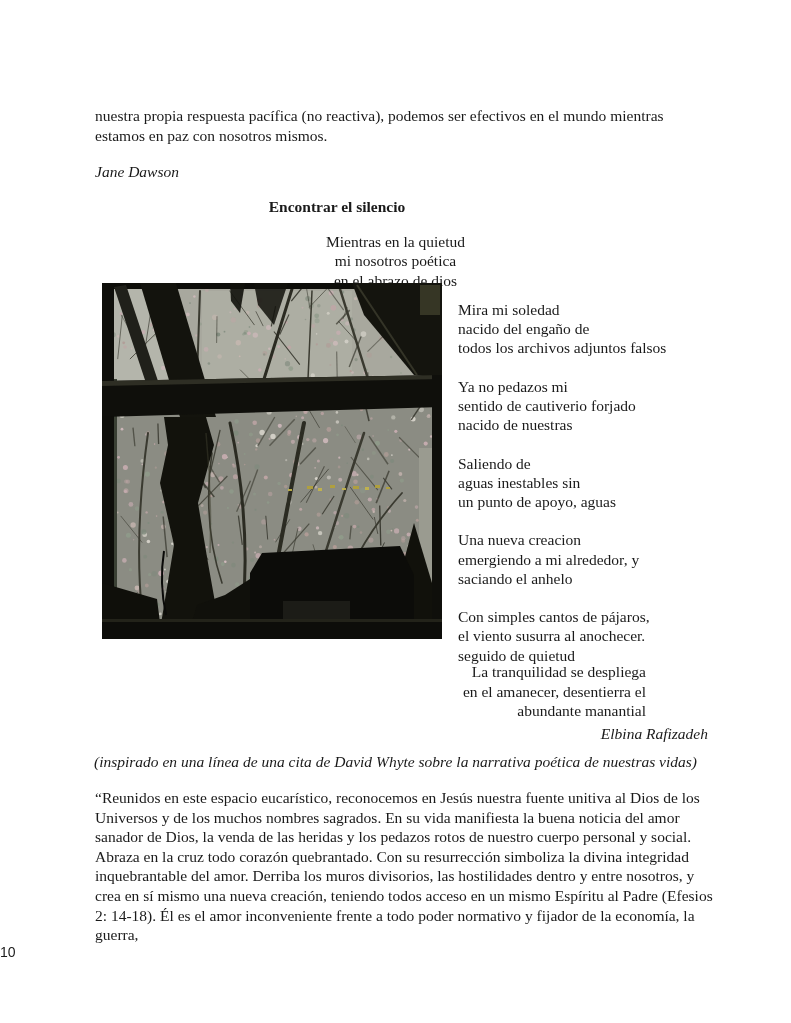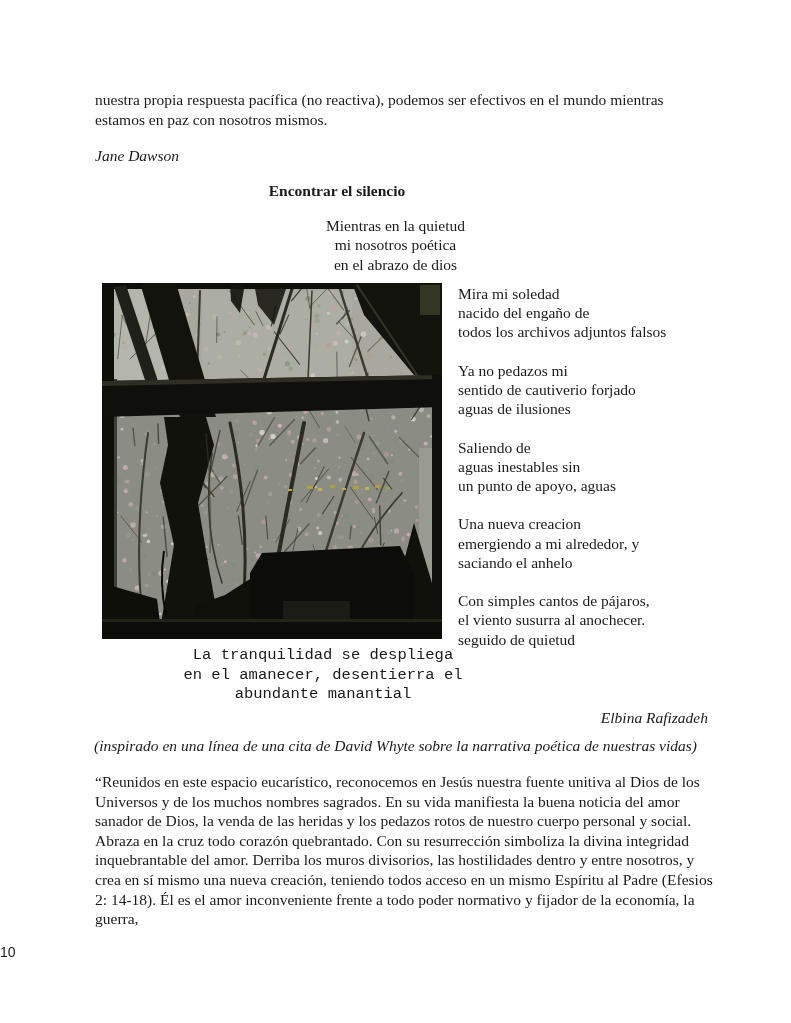--- a/index.html
+++ b/index.html
@@ -2,29 +2,29 @@
 <html><head>
 <meta charset="utf-8">
 <style>
   html,body{margin:0;padding:0;background:#ffffff;}
   .page{
     position:relative;width:791px;height:1023px;background:#ffffff;
     font-family:"Liberation Serif","DejaVu Serif",serif;
     color:#1a1a1a;overflow:hidden;
   }
   .abs{position:absolute;}
-  .body-text{font-size:15.5px;line-height:19.6px;}
+  .body-text{font-size:15.5px;line-height:19.6px;margin-top:16px;}
   .intro{left:95px;top:90px;width:618px;}
   .author-left{left:95px;top:146px;width:618px;font-style:italic;}
   .poem-title{left:0;top:181px;width:674px;text-align:center;font-weight:bold;}
   .opening-stanza{left:0;top:216px;width:791px;text-align:center;line-height:19.3px;}
   .photo-wrap{left:102px;top:283px;width:340px;height:356px;}
   .side-poem{left:458px;top:284px;width:260px;line-height:19.2px;}
   .side-poem .stanza{margin-bottom:19.2px;}
-  .closing-stanza{left:0;top:646px;width:646px;text-align:center;line-height:19.6px;font-family:Liberation Mono, monospace;}
+  .closing-stanza{left:0;top:646px;width:646px;text-align:right;line-height:19.6px;}
   .poem-author{left:95px;top:708px;width:613px;text-align:right;font-style:italic;}
   .poem-attrib{left:0;top:736px;width:791px;text-align:center;font-style:italic;}
   .quote{left:95px;top:772px;width:620px;}
   .page-number{left:0;top:944px;width:791px;text-align:left;
     font-family:"Liberation Sans","DejaVu Sans",sans-serif;font-size:14px;}
   svg{display:block;}
 </style>
 </head>
 <body>
 
@@ -828,21 +828,21 @@
 
   <div class="abs body-text side-poem">
     <div class="stanza">
       <div>Mira mi soledad</div>
       <div>nacido del engaño de</div>
       <div>todos los archivos adjuntos falsos</div>
     </div>
     <div class="stanza">
       <div>Ya no pedazos mi</div>
       <div>sentido de cautiverio forjado</div>
-      <div>aguas de ilusiones</div>
+      <div>nacido de nuestras</div>
     </div>
     <div class="stanza">
       <div>Saliendo de</div>
       <div>aguas inestables sin</div>
       <div>un punto de apoyo, aguas</div>
     </div>
     <div class="stanza">
       <div>Una nueva creacion</div>
       <div>emergiendo a mi alrededor, y</div>
       <div>saciando el anhelo</div>

